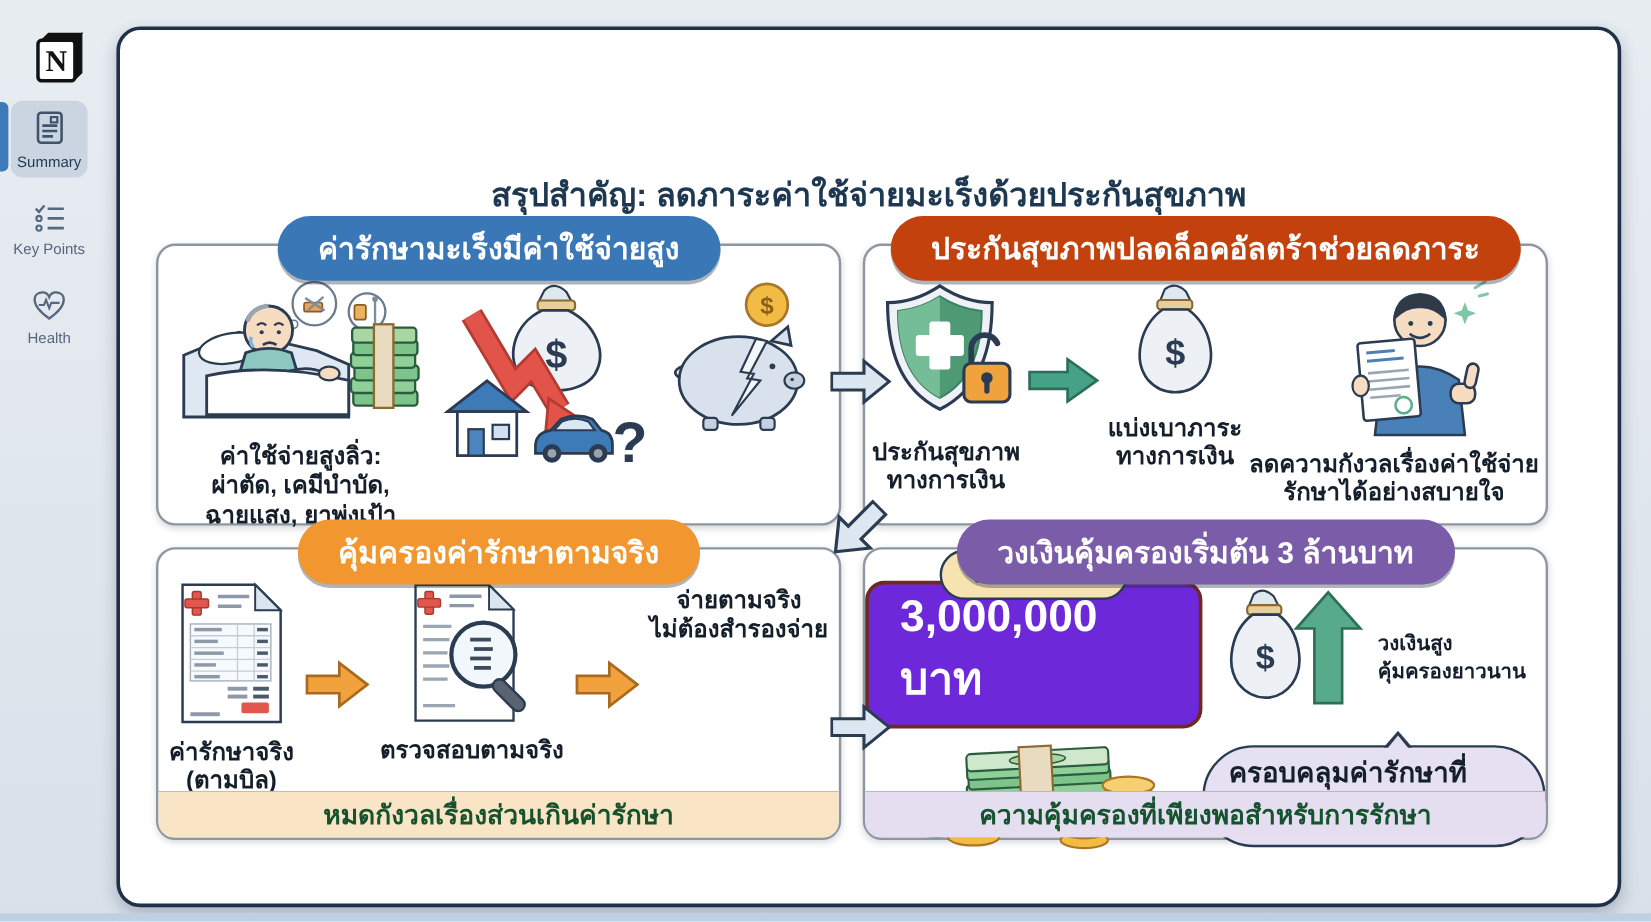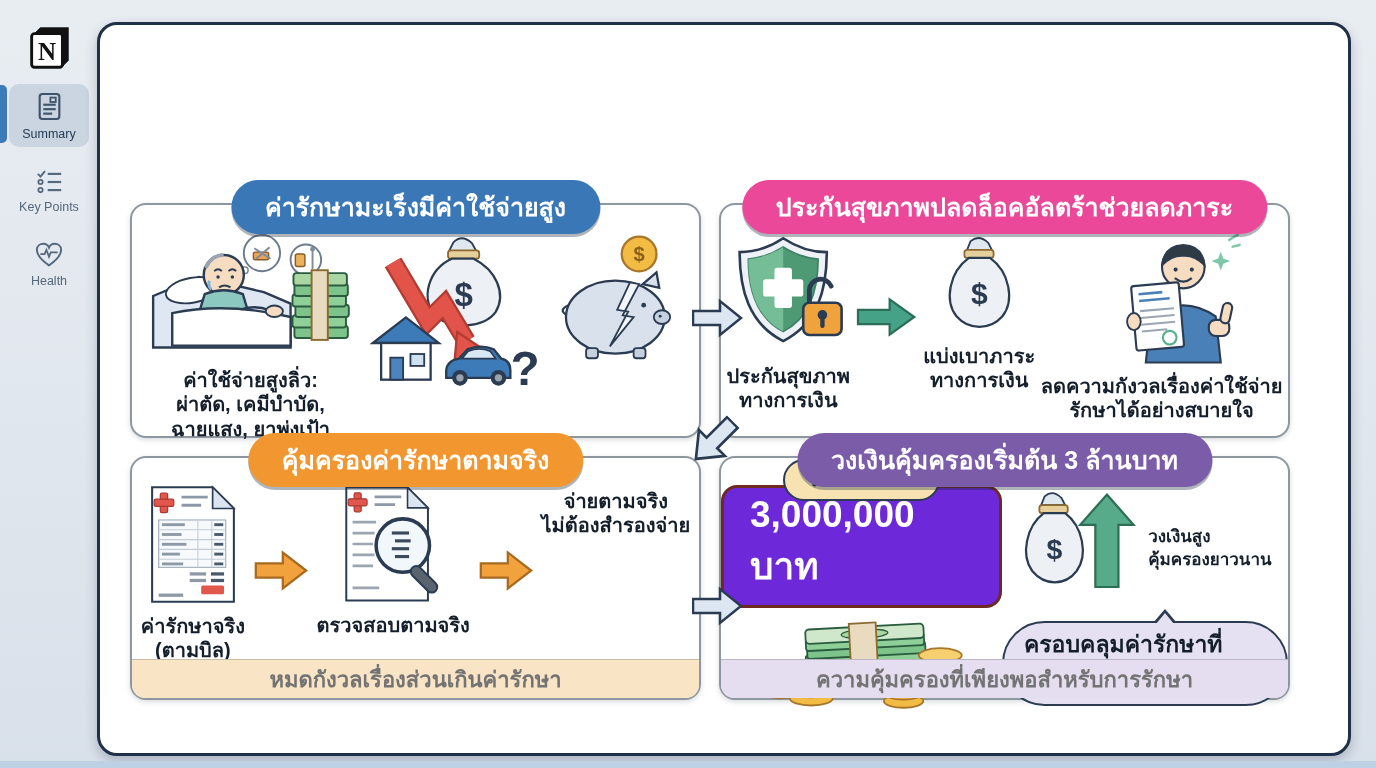--- a/index.html
+++ b/index.html
@@ -6,46 +6,46 @@
   body{
     width:1376px;height:768px;position:relative;overflow:hidden;
     font-family:"Liberation Sans","DejaVu Sans",sans-serif;
     background:linear-gradient(180deg,#e8edf2 0%,#e0e6ed 60%,#d8e0ea 100%);
   }
   .bottom-strip{position:absolute;left:0;bottom:0;width:100%;height:7px;background:#bed1e4;}
   
   .sidebar{position:absolute;left:0;top:0;width:97px;height:100%;}
   .logo{position:absolute;left:23px;top:24px;width:50px;height:50px;}
   .accent{position:absolute;left:0;top:85px;width:7px;height:58px;background:#3f7ab8;border-radius:0 5px 5px 0;}
-  .nav-item{position:absolute;left:9px;width:80px;display:flex;flex-direction:column;align-items:center;gap:2px;cursor:pointer;}
+  .nav-item{position:absolute;left:9px;width:64px;display:flex;flex-direction:column;align-items:center;gap:2px;cursor:pointer;}
   .nav-item.sel{background:#cbd5e1;border-radius:10px;padding:8px 0 6px;}
   #nav-summary{top:84px;}
   #nav-keypoints{top:164px;padding:6px 0;}
   #nav-health{top:236px;padding:6px 0;}
   .nav-label{font-size:12.5px;color:#55677c;}
   .sel .nav-label{color:#1f3752;}
   
   .card{position:absolute;left:97px;top:22px;width:1248px;height:728px;background:#fff;
     border:3px solid #1f3048;border-radius:20px;box-shadow:0 5px 12px rgba(30,45,65,.25);}
   .title{position:absolute;top:26px;left:0;right:0;text-align:center;font-size:45px;font-weight:bold;color:#2e4f70;letter-spacing:.3px;}
   .subtitle{position:absolute;top:94px;left:0;right:0;text-align:center;font-size:27px;font-weight:bold;color:#1d3850;}
   .grid{position:absolute;left:30px;top:178px;width:1178px;height:524px;display:grid;
     grid-template-columns:571px 571px;grid-template-rows:235px 244px;column-gap:36px;row-gap:45px;gap:18px;}
   .panel{position:relative;background:#fff;border:2px solid #8e979f;border-radius:16px;box-shadow:0 2px 5px rgba(40,55,70,.18);}
   .pill{position:absolute;top:-25px;left:50%;transform:translateX(-50%);padding:7px 34px;border-radius:999px;
     color:#fff;font-size:25px;font-weight:bold;white-space:nowrap;box-shadow:0 3px 0 rgba(25,40,60,.35);z-index:3;}
   .pill.blue{background:#3a77b6;}
-  .pill.green{background:#ec4899;}
+  .pill.green{background:#c2410c;}
   .pill.orange{background:#f2962f;}
   .pill.purple{background:#7a5ca8;}
   .content{position:absolute;inset:0;display:flex;align-items:flex-start;justify-content:space-evenly;padding-top:28px;}
   .itm{display:flex;flex-direction:column;align-items:center;}
   .lbl{margin-top:5px;font-size:20px;font-weight:bold;color:#141f2b;text-align:center;line-height:1.22;white-space:pre-line;}
   .footer-strip{position:absolute;left:0;right:0;bottom:0;height:38px;display:flex;align-items:center;justify-content:center;
-    font-size:22px;font-weight:bold;color:#737373;border-radius:0 0 13px 13px;border-top:1px solid rgba(0,0,0,.18);}
+    font-size:22px;font-weight:bold;color:#14532d;border-radius:0 0 13px 13px;border-top:1px solid rgba(0,0,0,.18);}
   .footer-peach{background:#fae4c6;}
   .footer-lav{background:#e4def0;}
   .conn{position:absolute;z-index:4;}
   #conn-top{left:592px;top:272px;}
   #conn-diag{left:584px;top:390px;transform:rotate(135deg);}
   #conn-bot{left:592px;top:560px;}
   
   .mid-arrow{margin-top:62px;}
   .mid-arrow3{margin-top:64px;}
   
@@ -109,20 +109,21 @@
         <line x1="13" y1="4" x2="28" y2="4" stroke="#54687e" stroke-width="2.4"></line>
         <line x1="13" y1="13" x2="28" y2="13" stroke="#54687e" stroke-width="2.4"></line>
         <line x1="13" y1="22" x2="28" y2="22" stroke="#54687e" stroke-width="2.4"></line>
       </svg>
     </span>
     <span class="nav-label">Key Points</span>
   </div>
 </aside>
 
 <main class="card">
+  <h2 class="subtitle">สรุปสำคัญ: ลดภาระค่าใช้จ่ายมะเร็งด้วยประกันสุขภาพ</h2>
 
   <div class="grid">
 
     <section class="panel">
       <div class="pill blue">ค่ารักษามะเร็งมีค่าใช้จ่ายสูง</div>
       <div class="content">
         <div class="itm">
           <span>
             <svg viewBox="0 0 212 132" width="205" height="126">
               <circle cx="118" cy="21" r="19" fill="#fff" stroke="#6b7b8d" stroke-width="2"></circle>

